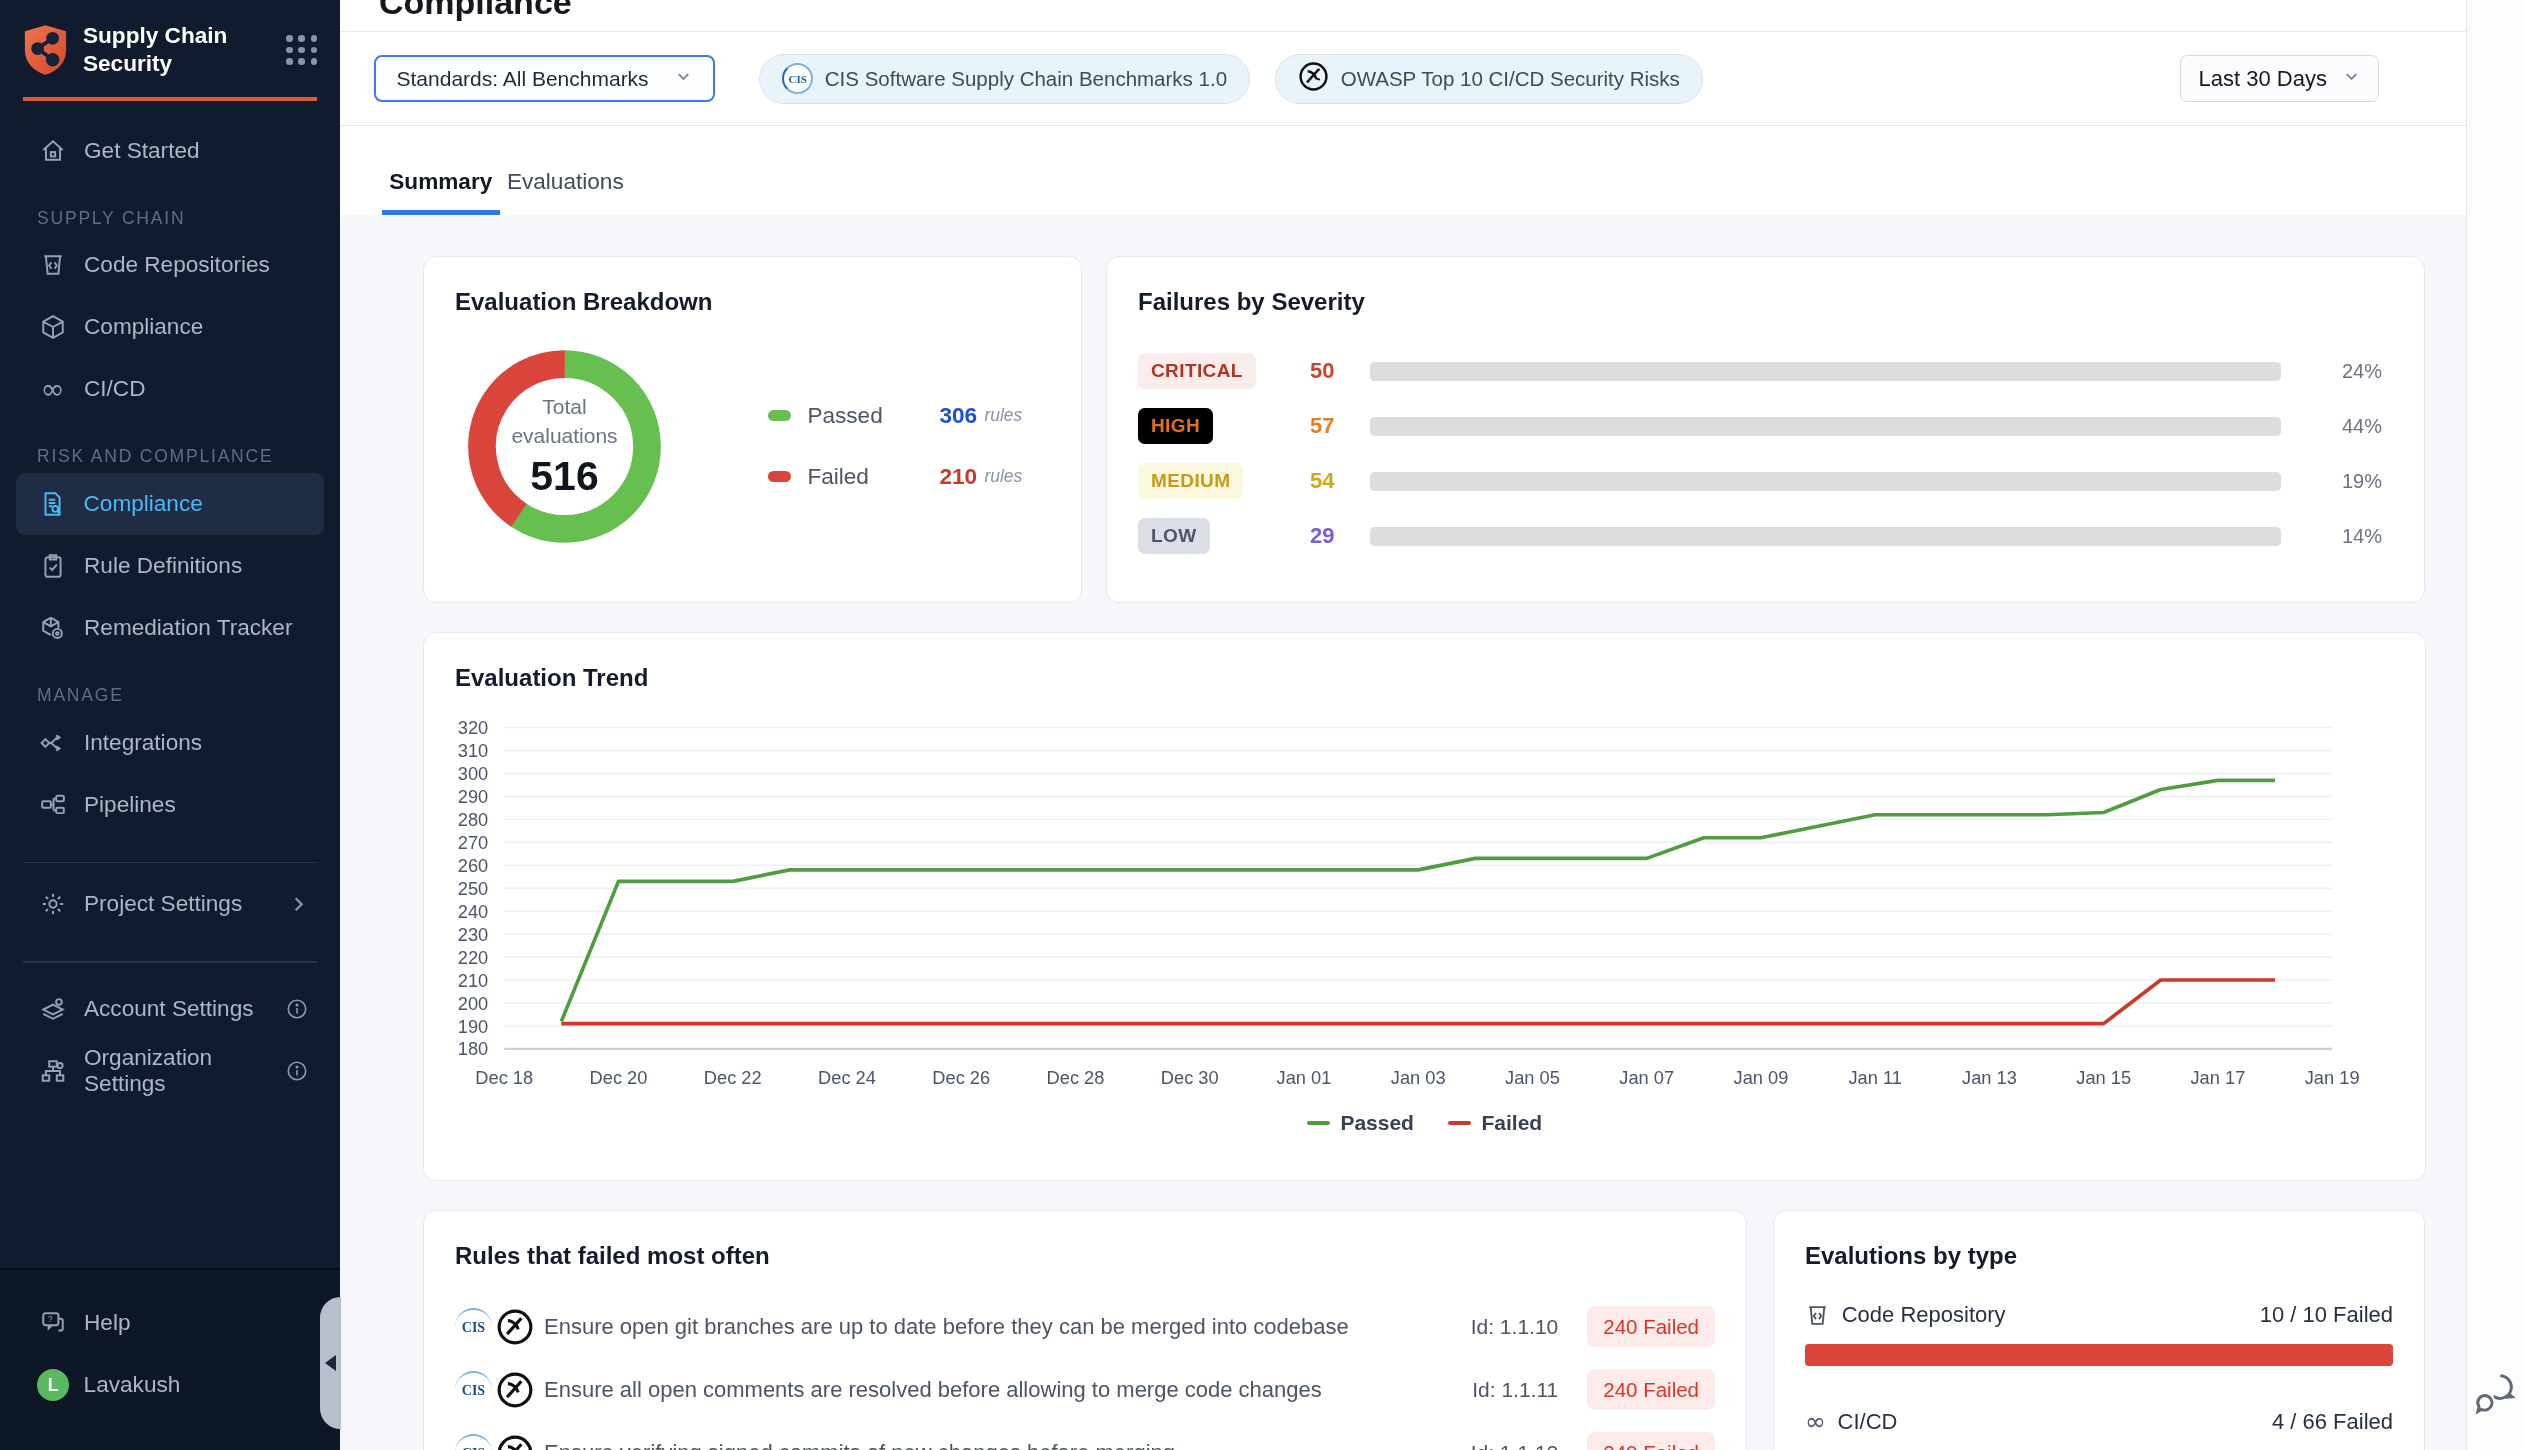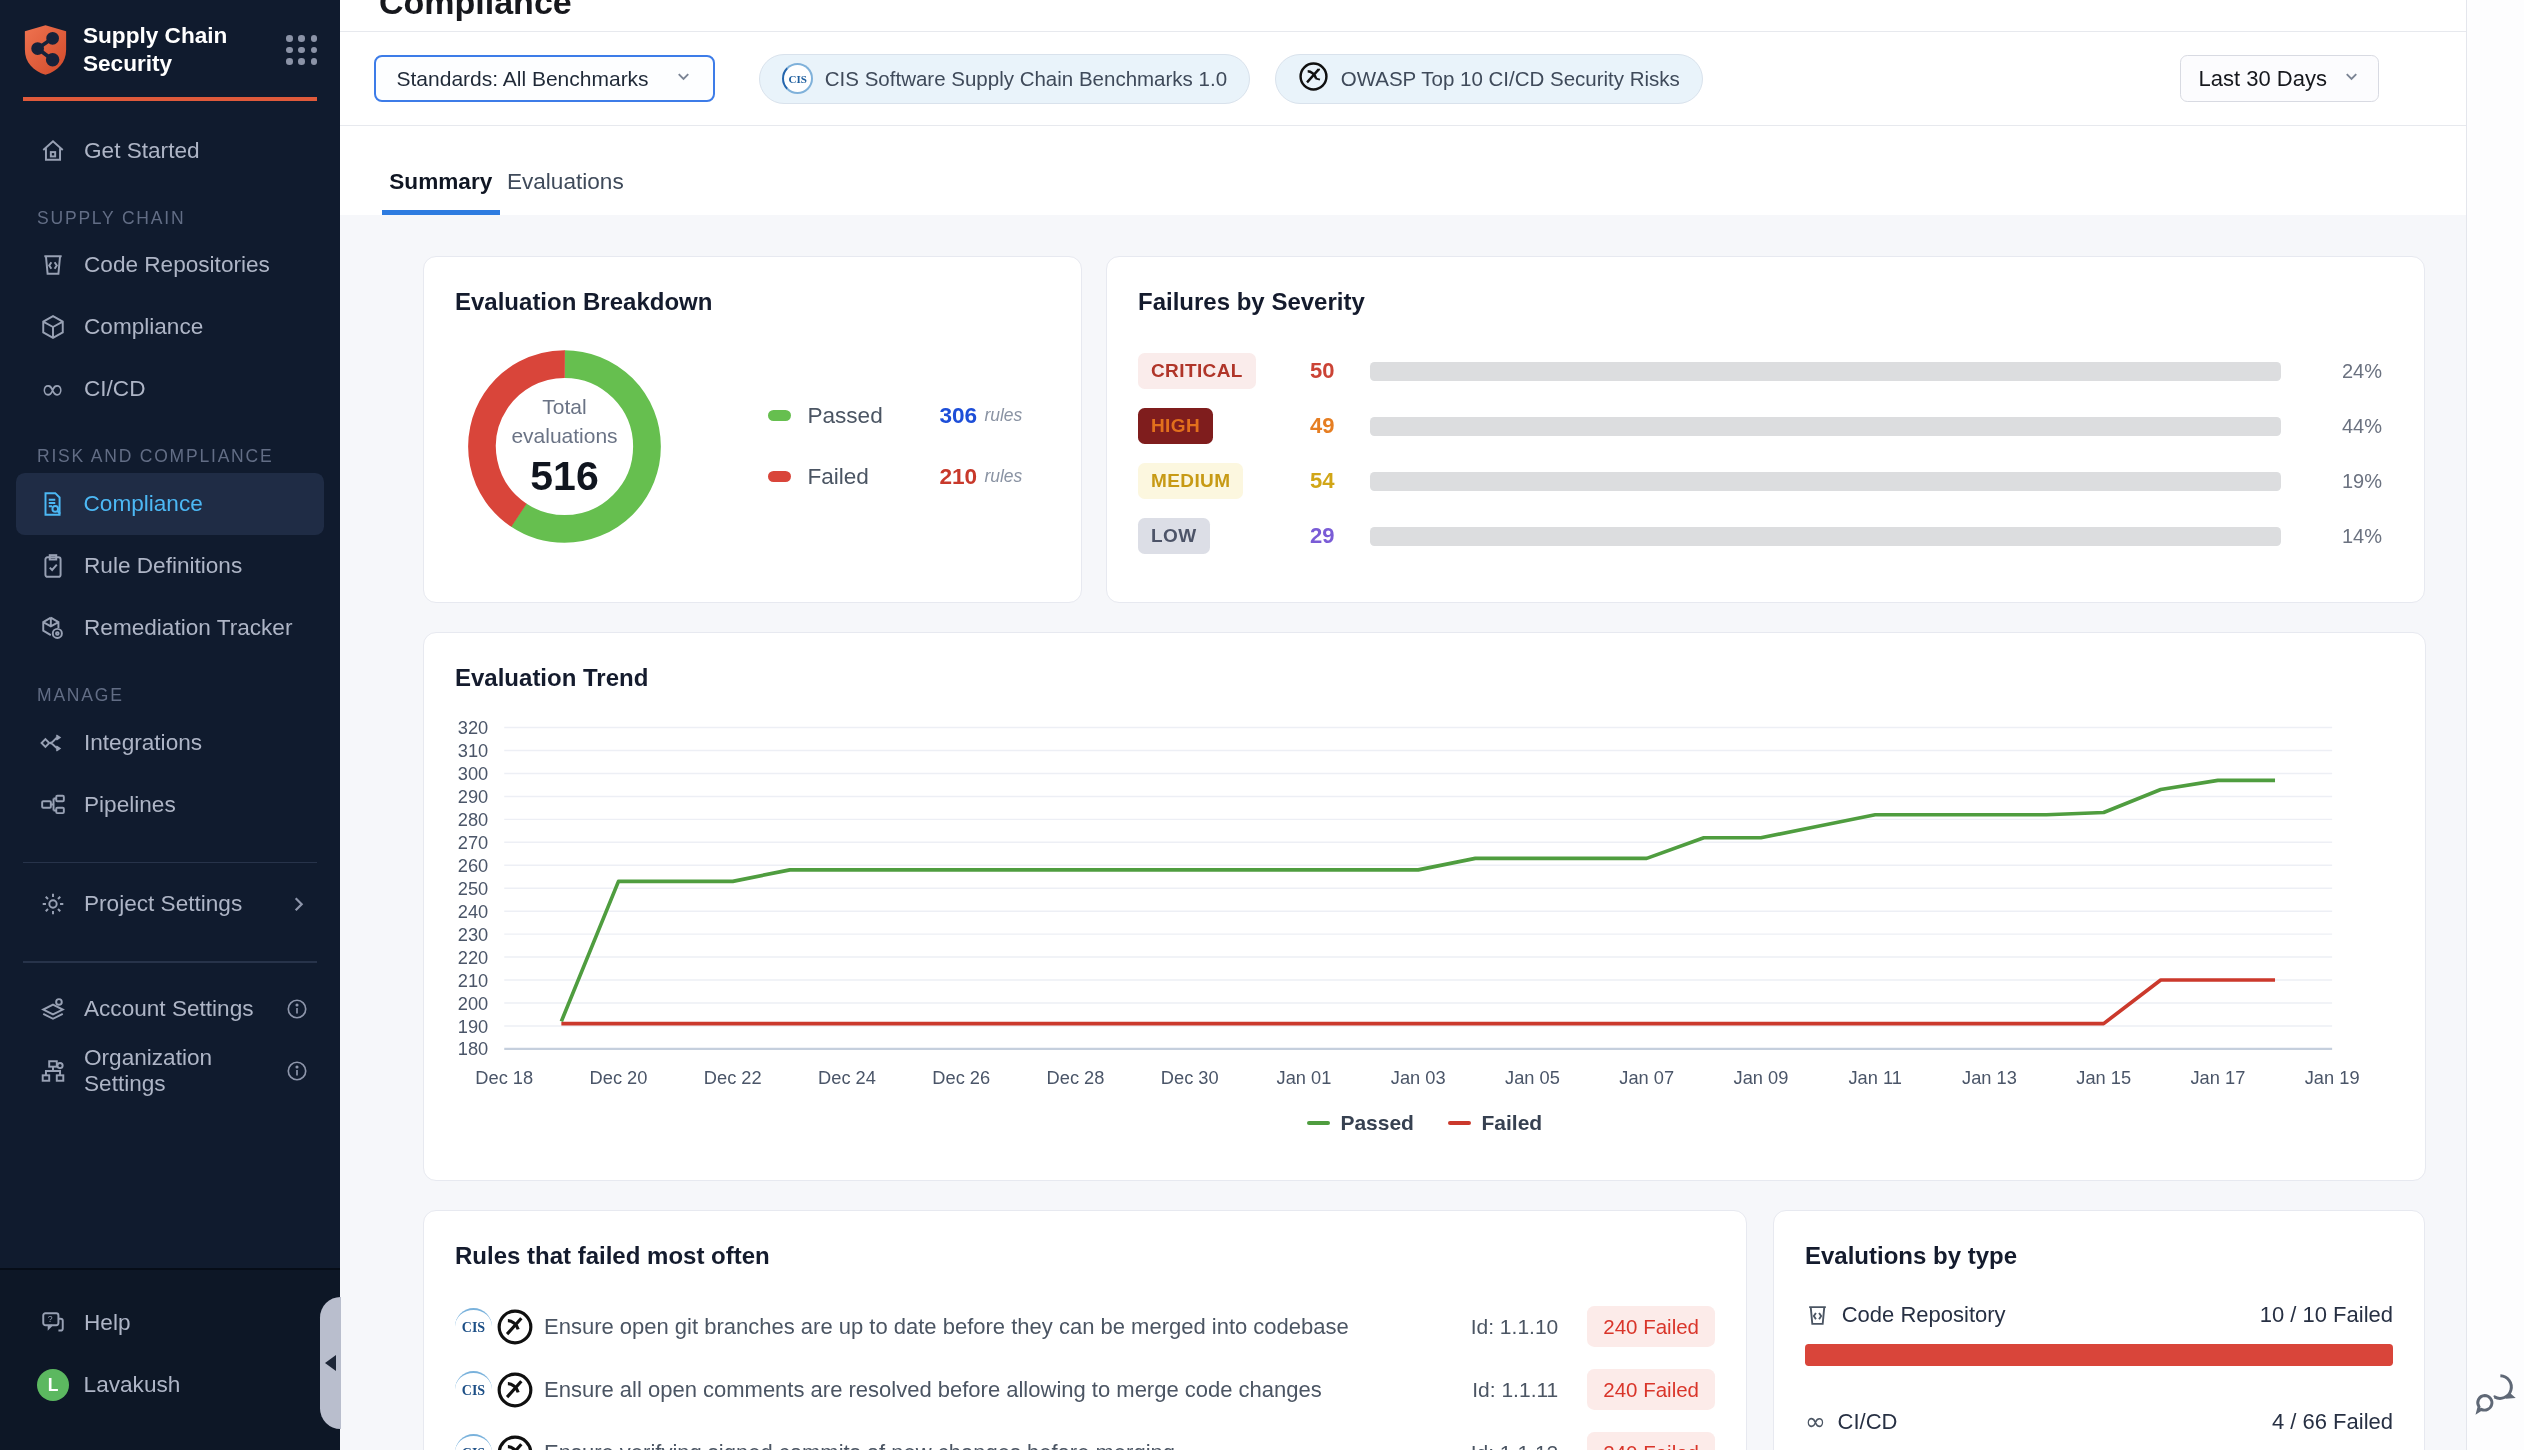--- a/index.html
+++ b/index.html
@@ -443,22 +443,22 @@
     <div class="card" id="card-severity">
       <h2>Failures by Severity</h2>
       <div class="sev-rows">
         <div class="sev-row">
           <span class="sev-badge"><span style="background: rgb(250, 236, 235); color: rgb(176, 53, 41);">CRITICAL</span></span>
           <span class="sev-count" style="color: rgb(203, 67, 53);">50</span>
           <span class="sev-bar"><span class="sev-fill" style="width: 24%; background: linear-gradient(90deg, rgb(242, 196, 186), rgb(200, 57, 43));"></span></span>
           <span class="sev-pct">24%</span>
         </div>
         <div class="sev-row">
-          <span class="sev-badge"><span style="background: #7f1d1d; color: rgb(226, 112, 28);">HIGH</span></span>
-          <span class="sev-count" style="color: rgb(230, 126, 34);">49</span>
+          <span class="sev-badge"><span style="background: #000000; color: rgb(226, 112, 28);">HIGH</span></span>
+          <span class="sev-count" style="color: rgb(230, 126, 34);">57</span>
           <span class="sev-bar"><span class="sev-fill" style="width: 44%; background: linear-gradient(90deg, rgb(248, 215, 182), rgb(236, 133, 49));"></span></span>
           <span class="sev-pct">44%</span>
         </div>
         <div class="sev-row">
           <span class="sev-badge"><span style="background: rgb(252, 247, 223); color: rgb(199, 154, 21);">MEDIUM</span></span>
           <span class="sev-count" style="color: rgb(209, 166, 23);">54</span>
           <span class="sev-bar"><span class="sev-fill" style="width: 19%; background: linear-gradient(90deg, rgb(248, 240, 176), rgb(242, 205, 62));"></span></span>
           <span class="sev-pct">19%</span>
         </div>
         <div class="sev-row">

